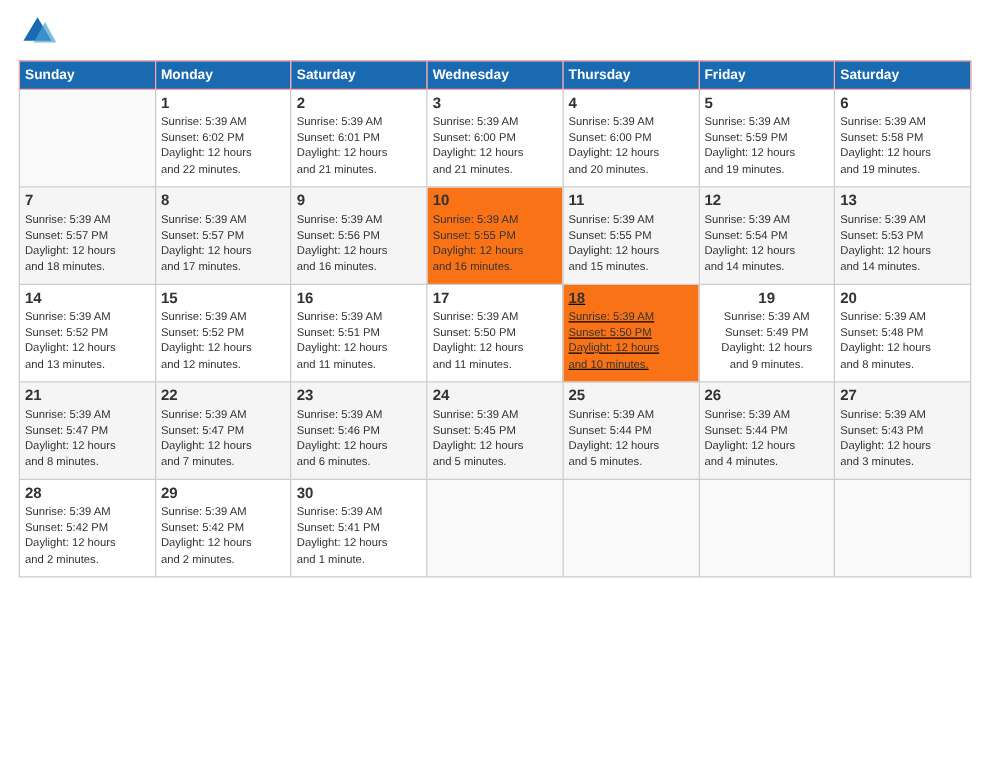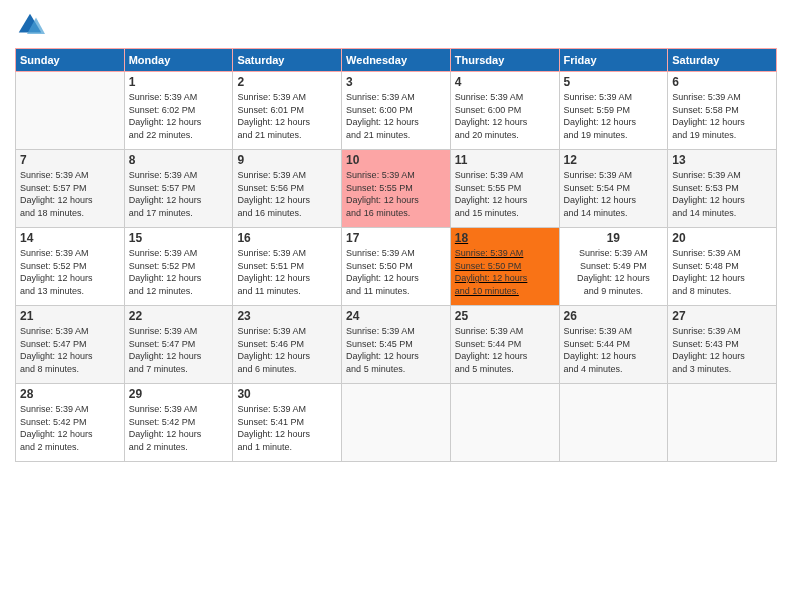--- a/index.html
+++ b/index.html
@@ -190,21 +190,21 @@
 Daylight: 12 hours
 and 17 minutes.</div>
           </td>
           <td style="background-color: rgb(245, 245, 245);">
             <div class="day-number">9</div>
             <div class="day-info" style="white-space: pre-line;">Sunrise: 5:39 AM
 Sunset: 5:56 PM
 Daylight: 12 hours
 and 16 minutes.</div>
           </td>
-          <td style="background-color: #fca5a5;">
+          <td style="background-color: #f97316;">
             <div class="day-number">10</div>
             <div class="day-info" style="white-space: pre-line;">Sunrise: 5:39 AM
 Sunset: 5:55 PM
 Daylight: 12 hours
 and 16 minutes.</div>
           </td>
           <td style="background-color: rgb(245, 245, 245);">
             <div class="day-number">11</div>
             <div class="day-info" style="white-space: pre-line;">Sunrise: 5:39 AM
 Sunset: 5:55 PM

